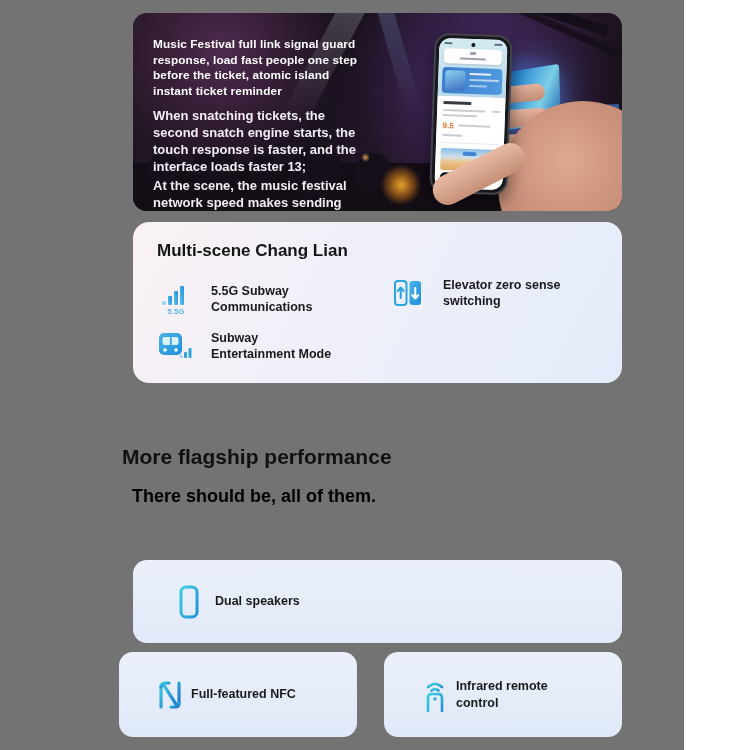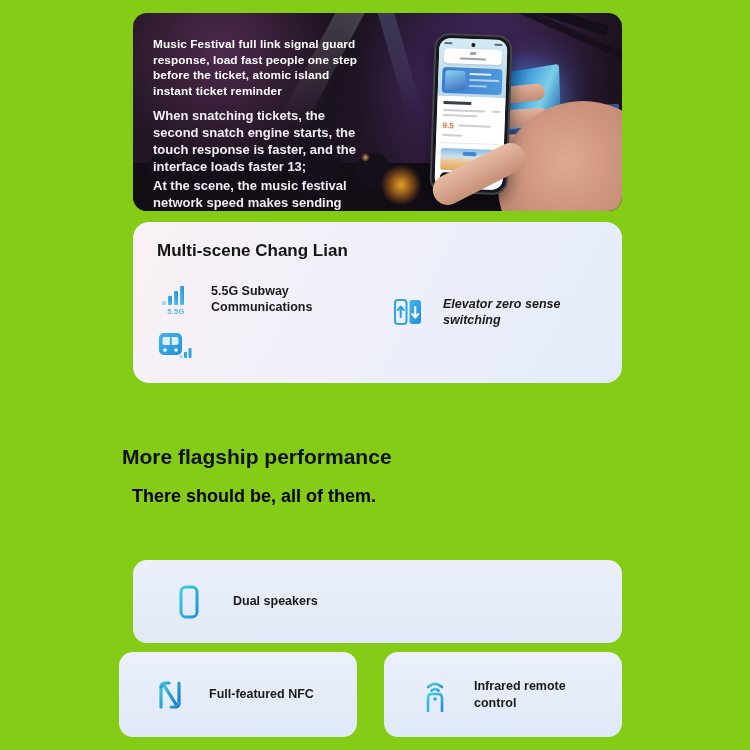--- a/index.html
+++ b/index.html
@@ -1,16 +1,16 @@
 <!DOCTYPE html>
 <html><head>
 <meta charset="utf-8">
 <style>
   html,body{margin:0;padding:0;background:#fff;}
-  .page{position:relative;width:750px;height:750px;background:#84cc16;overflow:hidden;
+  .page{position:relative;width:684px;height:750px;background:#737373;overflow:hidden;
         font-family:"Liberation Sans",sans-serif;color:#111;}
 
   
   .hero{position:absolute;left:133px;top:13px;width:489px;height:198px;border-radius:14px;
         overflow:hidden;background:linear-gradient(105deg,#241625 0%,#1b1220 40%,#2a1a30 68%,#181019 100%);}
   .hero .wash1{position:absolute;left:-40px;top:-60px;width:260px;height:200px;border-radius:50%;
         background:radial-gradient(circle,rgba(186,92,176,.30),rgba(186,92,176,0) 70%);}
   .hero .wash2{position:absolute;right:-10px;top:-40px;width:300px;height:220px;border-radius:50%;
         background:radial-gradient(circle,rgba(120,70,190,.45),rgba(120,70,190,0) 70%);}
   .hero .truss1{position:absolute;left:240px;top:-24px;width:240px;height:10px;background:#120d16;
@@ -88,21 +88,21 @@
   .kicker{position:absolute;left:122px;top:445px;font-size:21px;font-weight:800;color:#111;}
   .headline{position:absolute;left:132px;top:486px;font-size:18px;font-weight:800;color:#000;}
 
   
   .big-card{position:absolute;left:133px;top:560px;width:489px;height:83px;border-radius:14px;
         background:linear-gradient(180deg,#ebf0fa 0%,#e1e9f8 100%);}
   .sm-card{position:absolute;top:652px;width:238px;height:85px;border-radius:14px;
         background:linear-gradient(180deg,#ebf0fa 0%,#e0e9f8 100%);}
   .sm-card.left{left:119px;}
   .sm-card.right{left:384px;}
-  .card-inner{position:absolute;left:30px;top:0;bottom:0;display:flex;align-items:center;gap:18px;}
+  .card-inner{position:absolute;left:30px;top:0;bottom:0;display:flex;align-items:center;}
   .card-label{font-size:12.5px;font-weight:800;color:#1a1a1a;line-height:1.3;white-space:pre-line;}
 </style>
 </head>
 <body>
 
 <div class="page">
 
   <div class="hero">
     <div class="wash1"></div>
     <div class="wash2"></div>
@@ -192,21 +192,21 @@
           <rect x="7" y="13" width="4" height="9" rx="1" fill="url(#gb1)"></rect>
           <rect x="13" y="8" width="4" height="14" rx="1" fill="url(#gb1)"></rect>
           <rect x="19" y="3" width="4" height="19" rx="1" fill="url(#gb1)"></rect>
         </svg>
         <span class="g55">5.5G</span>
       </div>
       <div class="f-label">5.5G Subway
 Communications</div>
     </div>
 
-    <div class="feature" style="left:256px;top:71px;font-style:italic;">
+    <div class="feature" style="left:256px;top:52px;">
       <div class="f-icon">
         <svg width="34" height="34" viewBox="0 0 34 34">
           <defs>
               <linearGradient id="gb2" x1="0" y1="0" x2="1" y2="1">
             <stop offset="0" stop-color="#46b4e8"></stop>
                 <stop offset="1" stop-color="#1f8fdc"></stop>
               </linearGradient>
             </defs>
           <rect x="4" y="5" width="11.5" height="24" rx="3" fill="none" stroke="#2ba4e0" stroke-width="2"></rect>
           <path d="M9.75 22 V12 M6.8 15 L9.75 11.5 L12.7 15" fill="none" stroke="#2ba4e0" stroke-width="2" stroke-linecap="round" stroke-linejoin="round"></path>
@@ -230,20 +230,22 @@
           <rect x="1" y="3" width="23" height="22" rx="5" fill="url(#gb3)"></rect>
           <rect x="4.5" y="7" width="16" height="8" rx="2" fill="#d8f1fb"></rect>
           <rect x="12" y="7" width="1.6" height="8" fill="url(#gb3)"></rect>
           <circle cx="7" cy="20" r="1.8" fill="#ffffff"></circle>
           <circle cx="18" cy="20" r="1.8" fill="#ffffff"></circle>
           <rect x="26" y="22" width="3" height="6" rx="1" fill="#2ba4e0"></rect>
           <rect x="30.5" y="18" width="3" height="10" rx="1" fill="#2ba4e0"></rect>
           <rect x="21.5" y="25" width="3" height="3" rx="1" fill="#9ed9f2"></rect>
         </svg>
       </div>
+      <div class="f-label">Subway
+Entertainment Mode</div>
     </div>
 
   </div>
 
   <div class="kicker">More flagship performance</div>
   <div class="headline">There should be, all of them.</div>
 
   <div class="big-card">
     <div class="card-inner">
       <svg width="52" height="46" viewBox="0 0 52 46">

